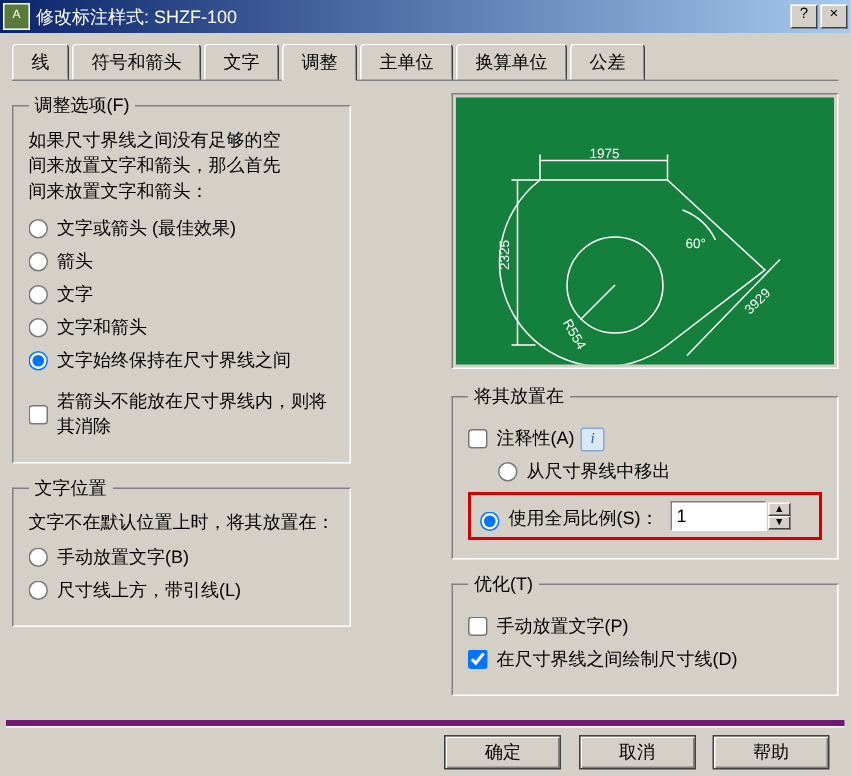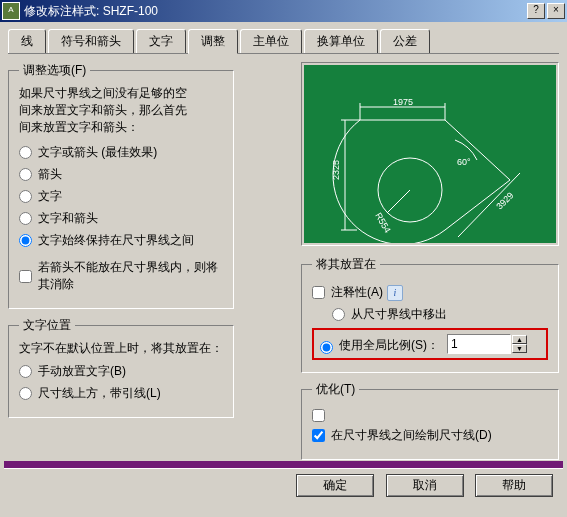--- a/index.html
+++ b/index.html
@@ -20,21 +20,21 @@
 .leftcol{width:226px;float:left}
 .rightcol{width:258px;float:right}
 .preview{border:1px solid #808080;border-right-color:#fff;border-bottom-color:#fff;padding:2px;margin-bottom:10px}
 .preview .inner{background:#15803d;width:100%;height:178px;position:relative}
 .hl{border:2px solid #d40000;padding:4px 6px;margin:2px 0;display:flex;align-items:flex-end}
 .spin{display:flex;align-items:center;margin-left:8px}
 .spin input{width:56px;height:16px;border:1px solid #808080;border-right-color:#fff;border-bottom-color:#fff;padding:1px 3px;font-size:12px}
 .spin .btns{display:flex;flex-direction:column;margin-left:1px}
 .spin .btns button{width:15px;height:9px;font-size:7px;line-height:7px;padding:0;background:#d4d0c8;border:1px solid #fff;border-right-color:#404040;border-bottom-color:#404040;cursor:pointer}
 .info-icon{display:inline-block;width:14px;height:14px;border:1px solid #87a8d0;background:#dbe8f7;color:#2a5db0;font-family:Georgia,serif;font-style:italic;text-align:center;line-height:13px;font-size:10px;margin-left:4px;border-radius:2px}
-.btnbar{clear:both;text-align:right;padding:6px 10px 0 0;position:absolute;bottom:20px;right:0;left:0;border-top:7px solid #701a75;margin:0 4px;box-shadow:0 1px 0 #fff inset}
+.btnbar{clear:both;text-align:right;padding:6px 10px 0 0;position:absolute;bottom:4px;right:0;left:0;border-top:4px solid #701a75;margin:0 4px;box-shadow:0 1px 0 #fff inset}
 .btn{min-width:78px;height:23px;background:#d4d0c8;border:1px solid #404040;box-shadow:inset 1px 1px 0 #fff,inset -1px -1px 0 #808080;margin-left:8px;cursor:pointer;font-size:12px;padding:2px 12px}
 .subindent{margin-left:20px}
 .cleard{clear:both}
 svg text{fill:#fff;font-size:9px}
 svg line,svg path,svg circle,svg ellipse{stroke:#fff;fill:none;stroke-width:1}
 </style>
 </head>
 <body>
 
 <div class="window">
@@ -147,20 +147,21 @@
                 <button>▼</button>
               </span>
           </span>
         </div>
       </fieldset>
 
       <fieldset>
         <legend>优化(T)</legend>
         <div class="checkRow">
             <input type="checkbox" style="">
+            <span>手动放置文字(P)</span>
           </div>
         <div class="checkRow">
             <input type="checkbox" checked="" style="">
             <span>在尺寸界线之间绘制尺寸线(D)</span>
           </div>
       </fieldset>
     </div>
     <div class="cleard"></div>
   </div>
 

